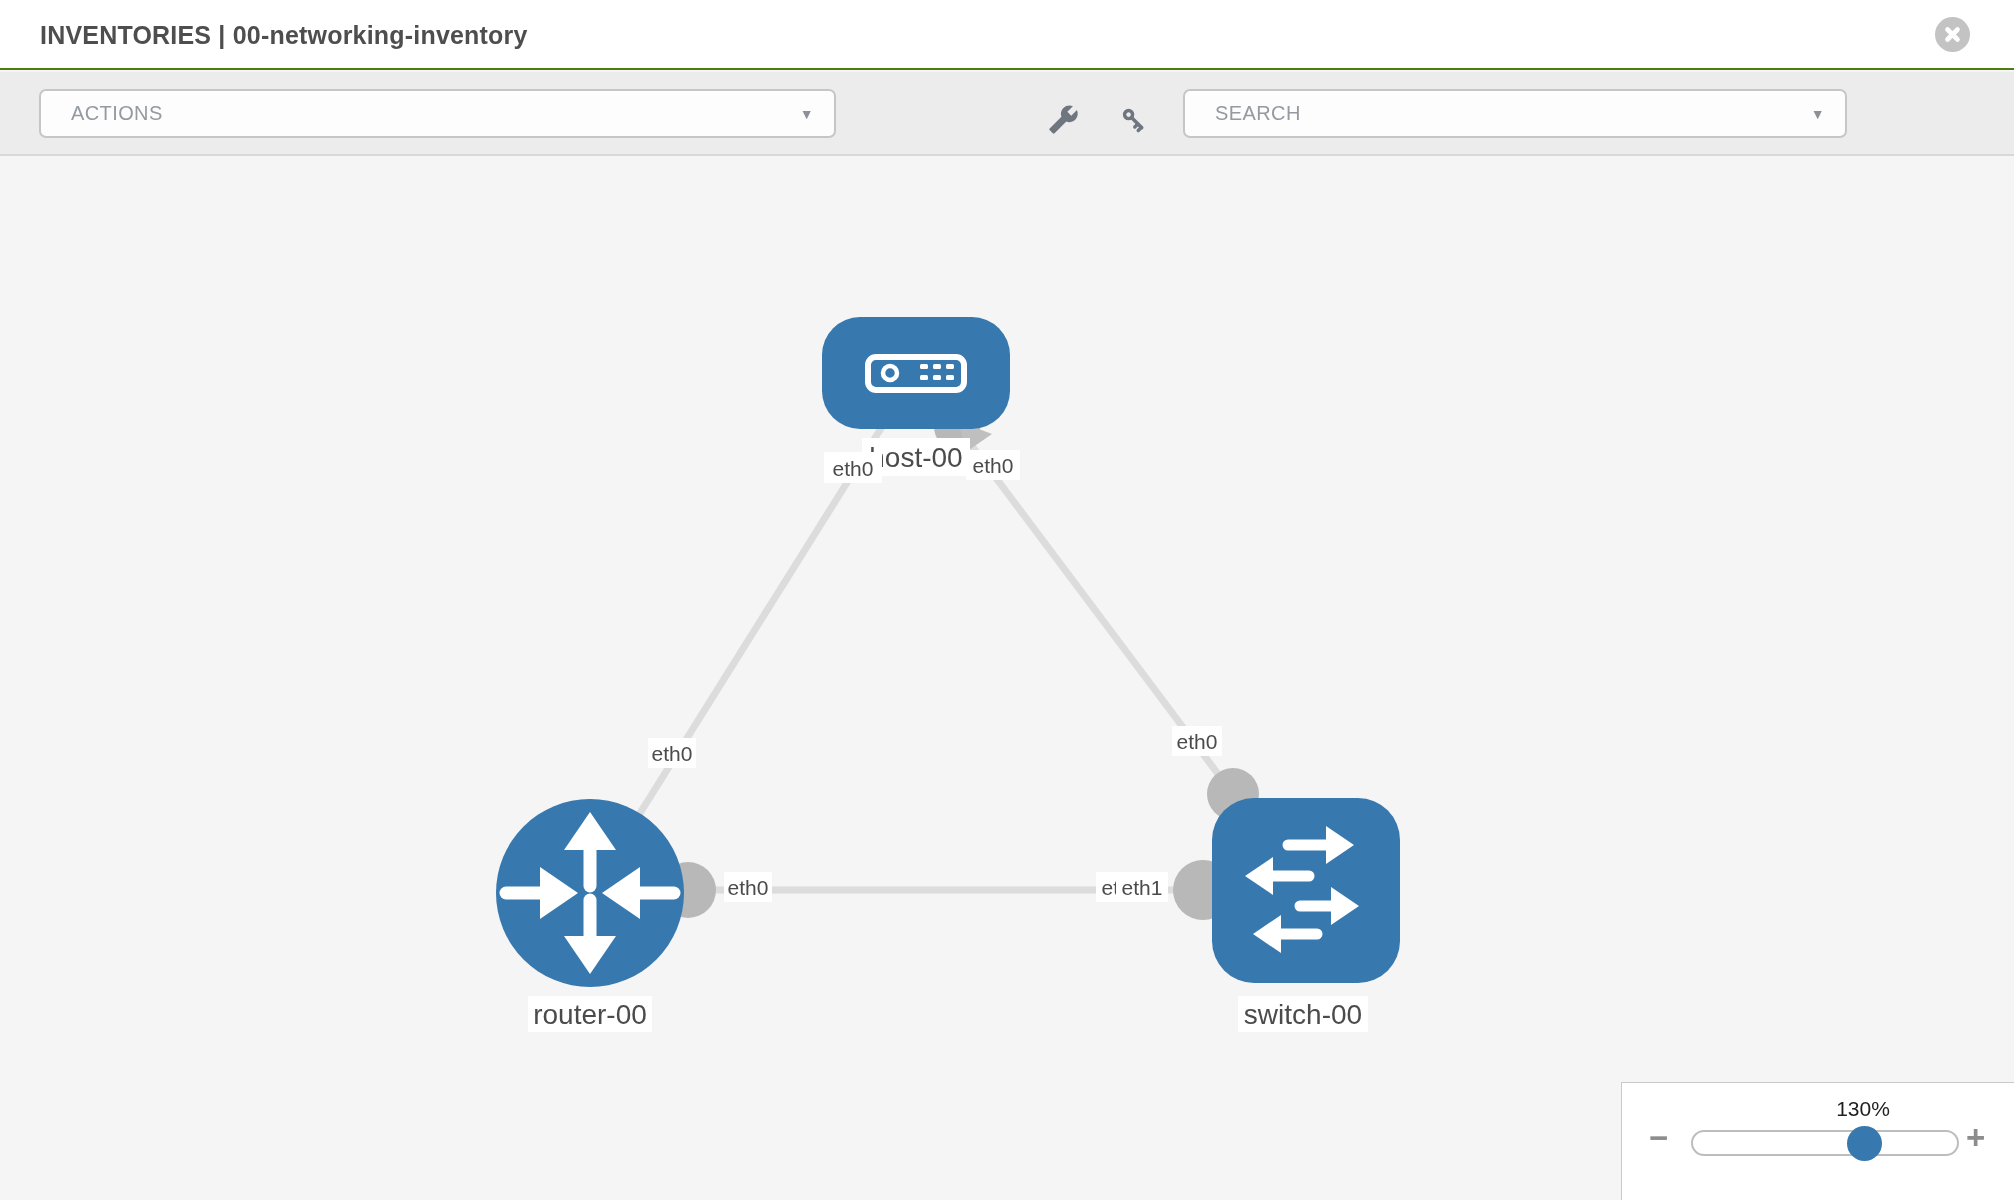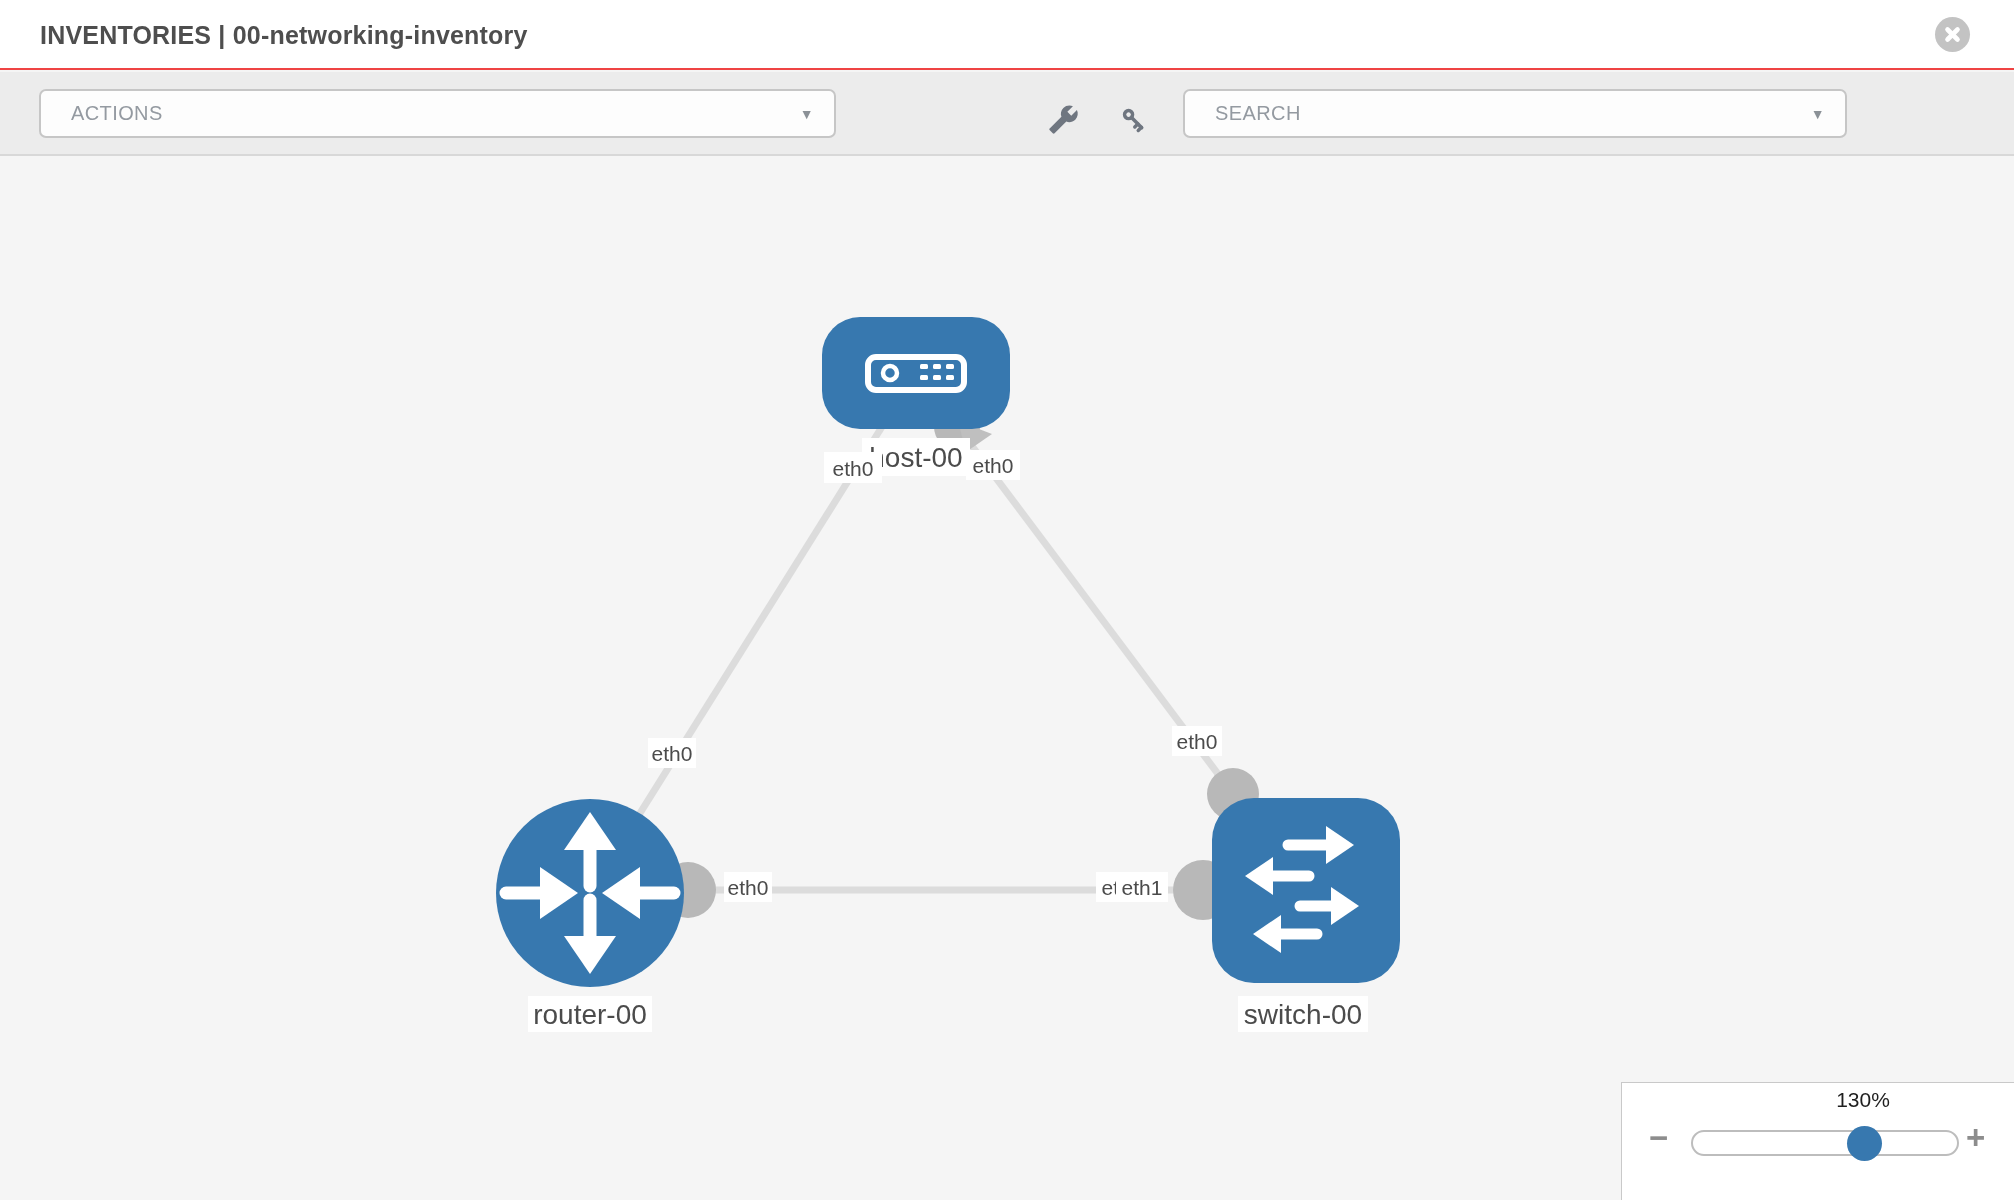--- a/index.html
+++ b/index.html
@@ -6,21 +6,21 @@
   html,body { width:2014px; height:1200px; }
   body {
     position:relative; overflow:hidden;
     background:#f5f5f5;
     font-family:"Liberation Sans", sans-serif;
   }
 
   
   .header {
     position:absolute; top:0; left:0; width:2014px; height:70px;
-    background:#ffffff; border-bottom:2px solid #ef4444;
+    background:#ffffff; border-bottom:2px solid #4d7c0f;
   }
   .page-title {
     position:absolute; left:40px; top:0; height:70px; line-height:70px;
     font-size:25px; font-weight:700; color:#4e4e4e; letter-spacing:.2px;
   }
   .close-btn {
     position:absolute; left:1935px; top:17px; width:35px; height:35px;
     border-radius:50%; background:#c3c3c3; cursor:pointer;
     display:flex; align-items:center; justify-content:center;
   }
@@ -57,21 +57,21 @@
   }
   .node-label { font-size:28px; }
   .iface-label { font-size:21px; }
 
   
   .zoom-panel {
     position:absolute; left:1621px; top:1082px; width:424px; height:150px;
     background:#ffffff; border:1px solid #c9c9c9;
   }
   .zoom-value {
-    position:absolute; left:241px; top:5px; transform:translateX(-50%);
+    position:absolute; left:241px; top:14px; transform:translateX(-50%);
     font-size:21px; color:#1f1f1f;
   }
   .zoom-minus, .zoom-plus {
     position:absolute; top:38px; font-size:33px; font-weight:700;
     color:#8d8d8d; cursor:pointer; line-height:1;
   }
   .zoom-minus { left:27px; }
   .zoom-plus  { left:344px; }
   .zoom-track {
     position:absolute; left:69px; top:47px; width:268px; height:26px;

